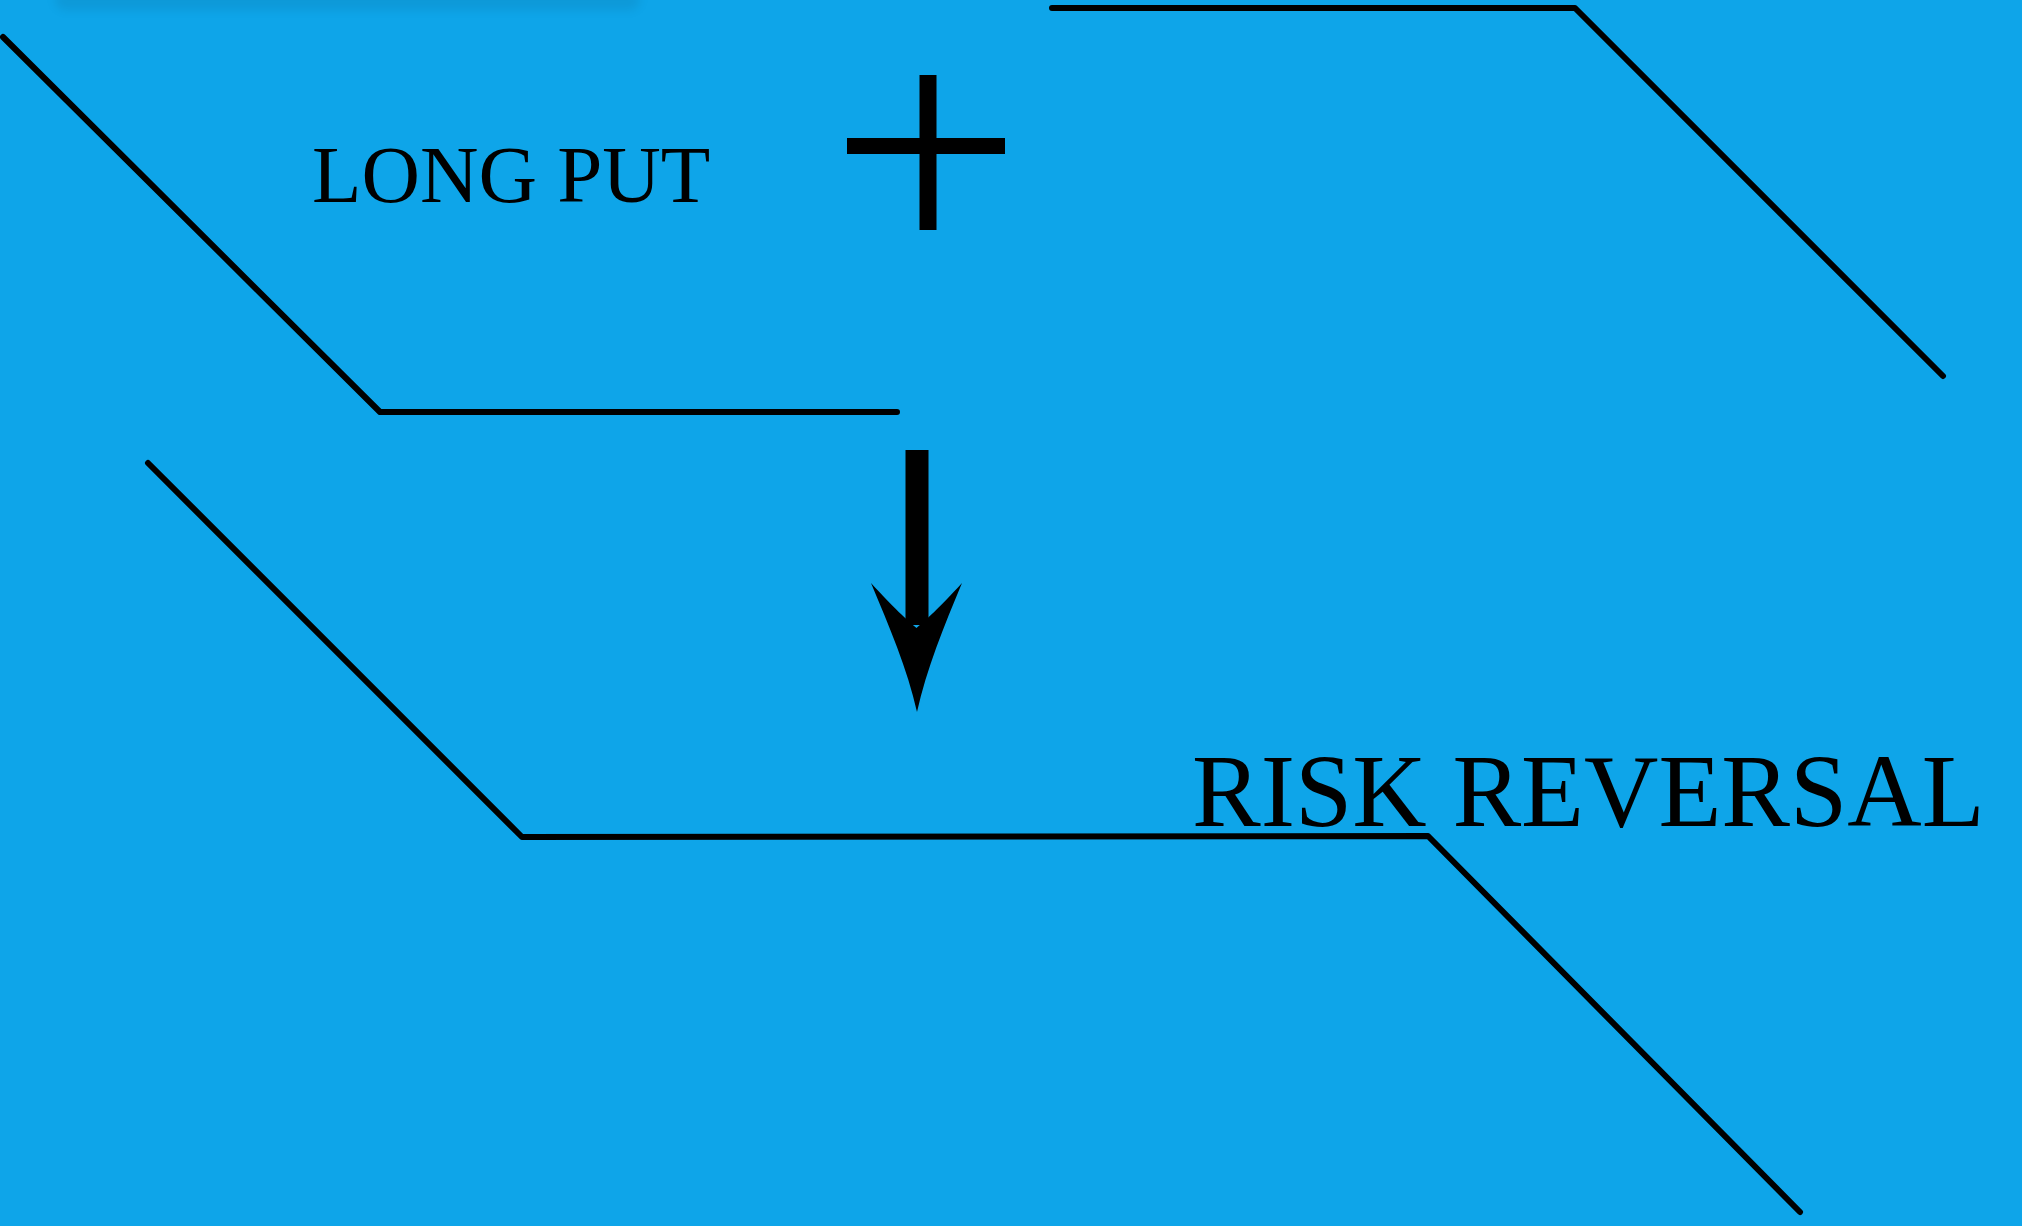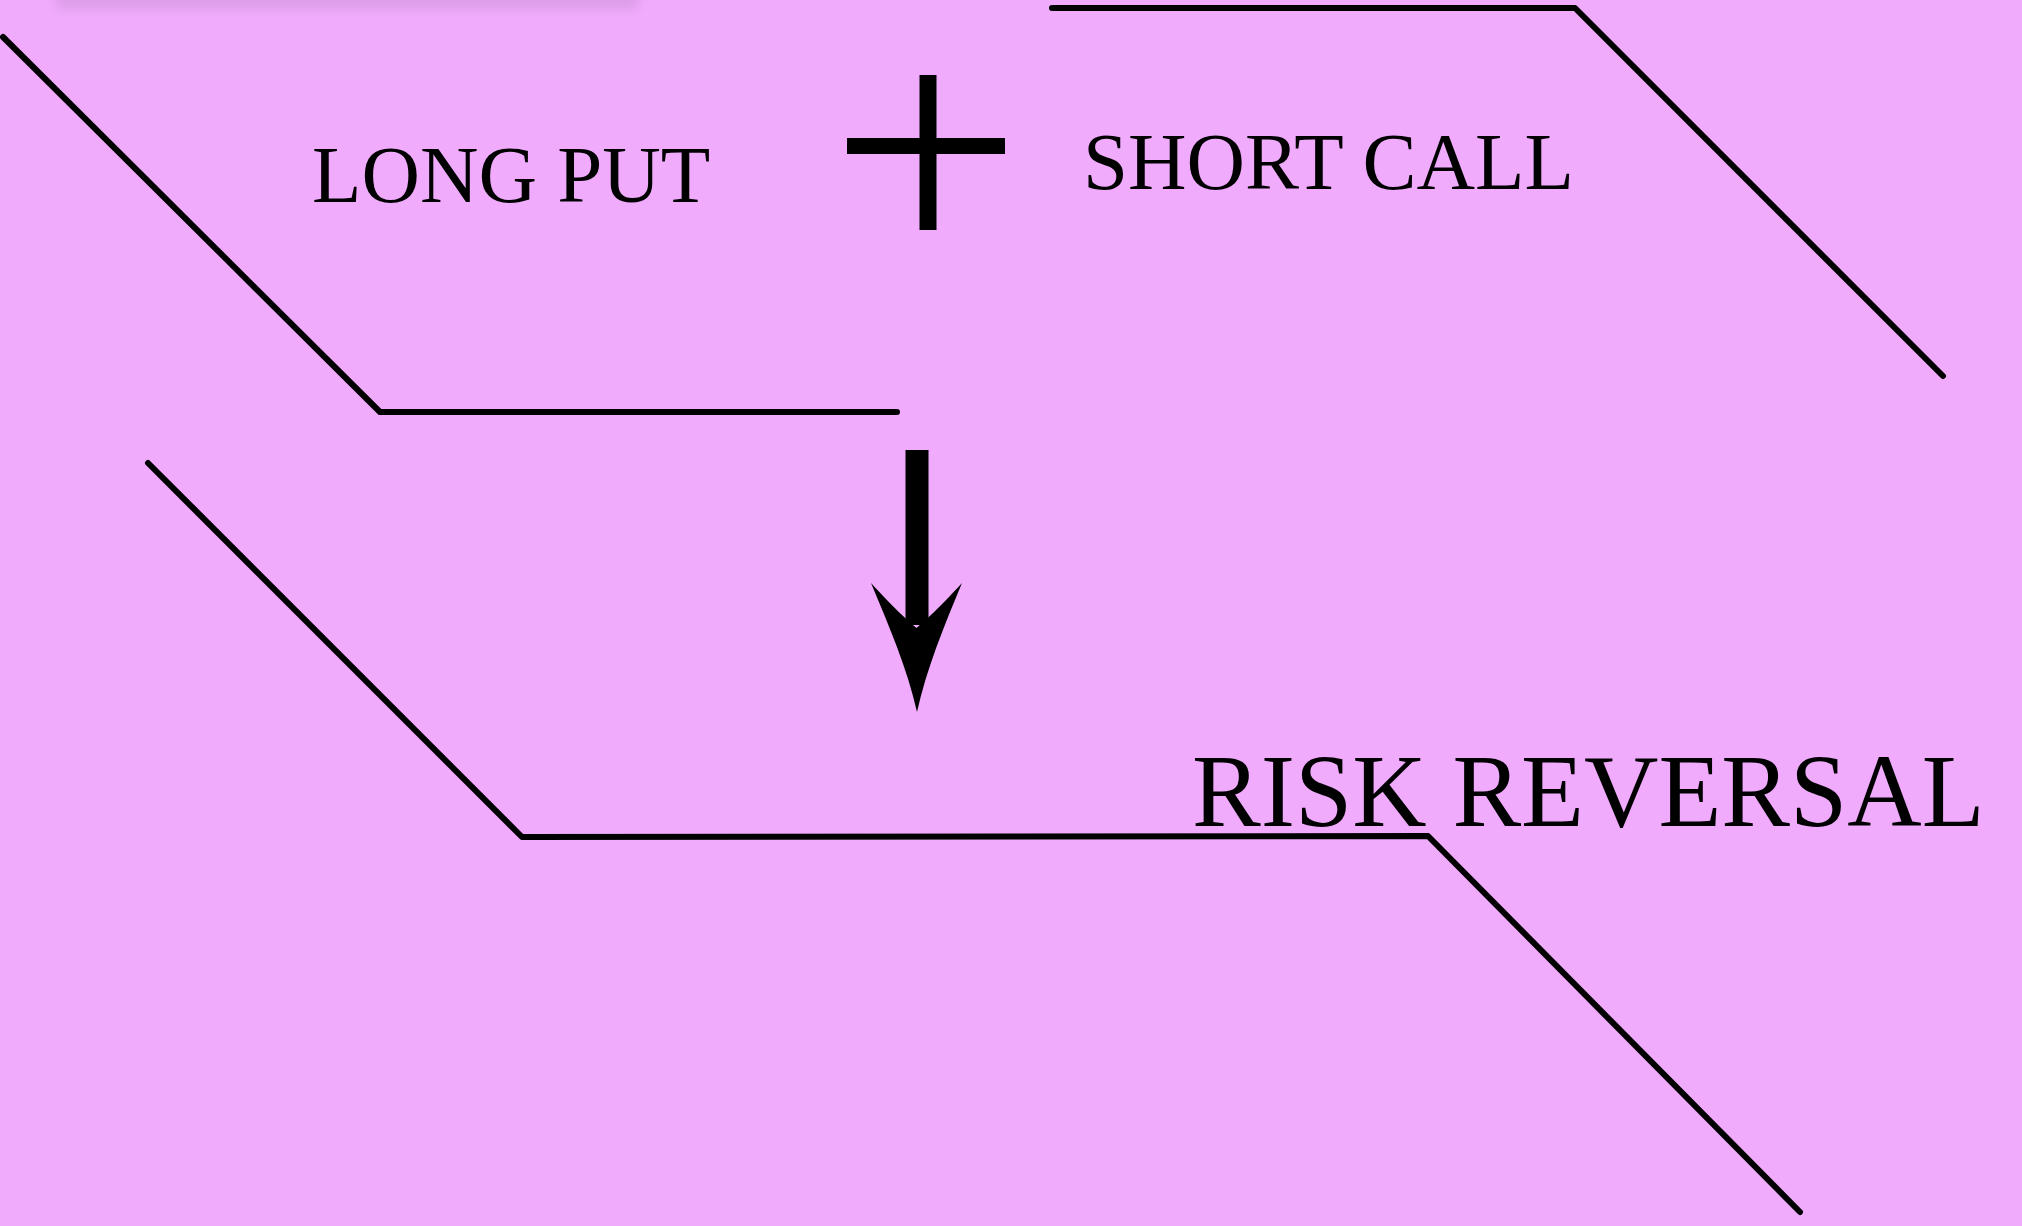--- a/index.html
+++ b/index.html
@@ -4,21 +4,21 @@
 <style>
   html, body {
     margin: 0;
     padding: 0;
     background: #ffffff;
   }
   .canvas {
     position: relative;
     width: 2022px;
     height: 1226px;
-    background: #f0abfc;
+    background: #0ea5e9;
     overflow: hidden;
     font-family: "Liberation Serif", serif;
     text-align: right;
   }
   .payoff-svg {
     position: absolute;
     left: 0;
     top: 0;
     width: 2022px;
     height: 1226px;
@@ -94,17 +94,16 @@
       <path d="M917,712
                C907.5,669 889,626 871,583
                C893,607 908,621 916.5,628
                C925,621 940,607 962,583
                C944,626 926.5,669 917,712 Z"></path>
     </g>
   </svg>
 
   <div class="label label-long-put">LONG PUT</div>
 
-  <div class="label label-short-call">SHORT CALL</div>
 
   <div class="label label-risk-reversal">RISK REVERSAL</div>
 
 </div>
 
 </body></html>

